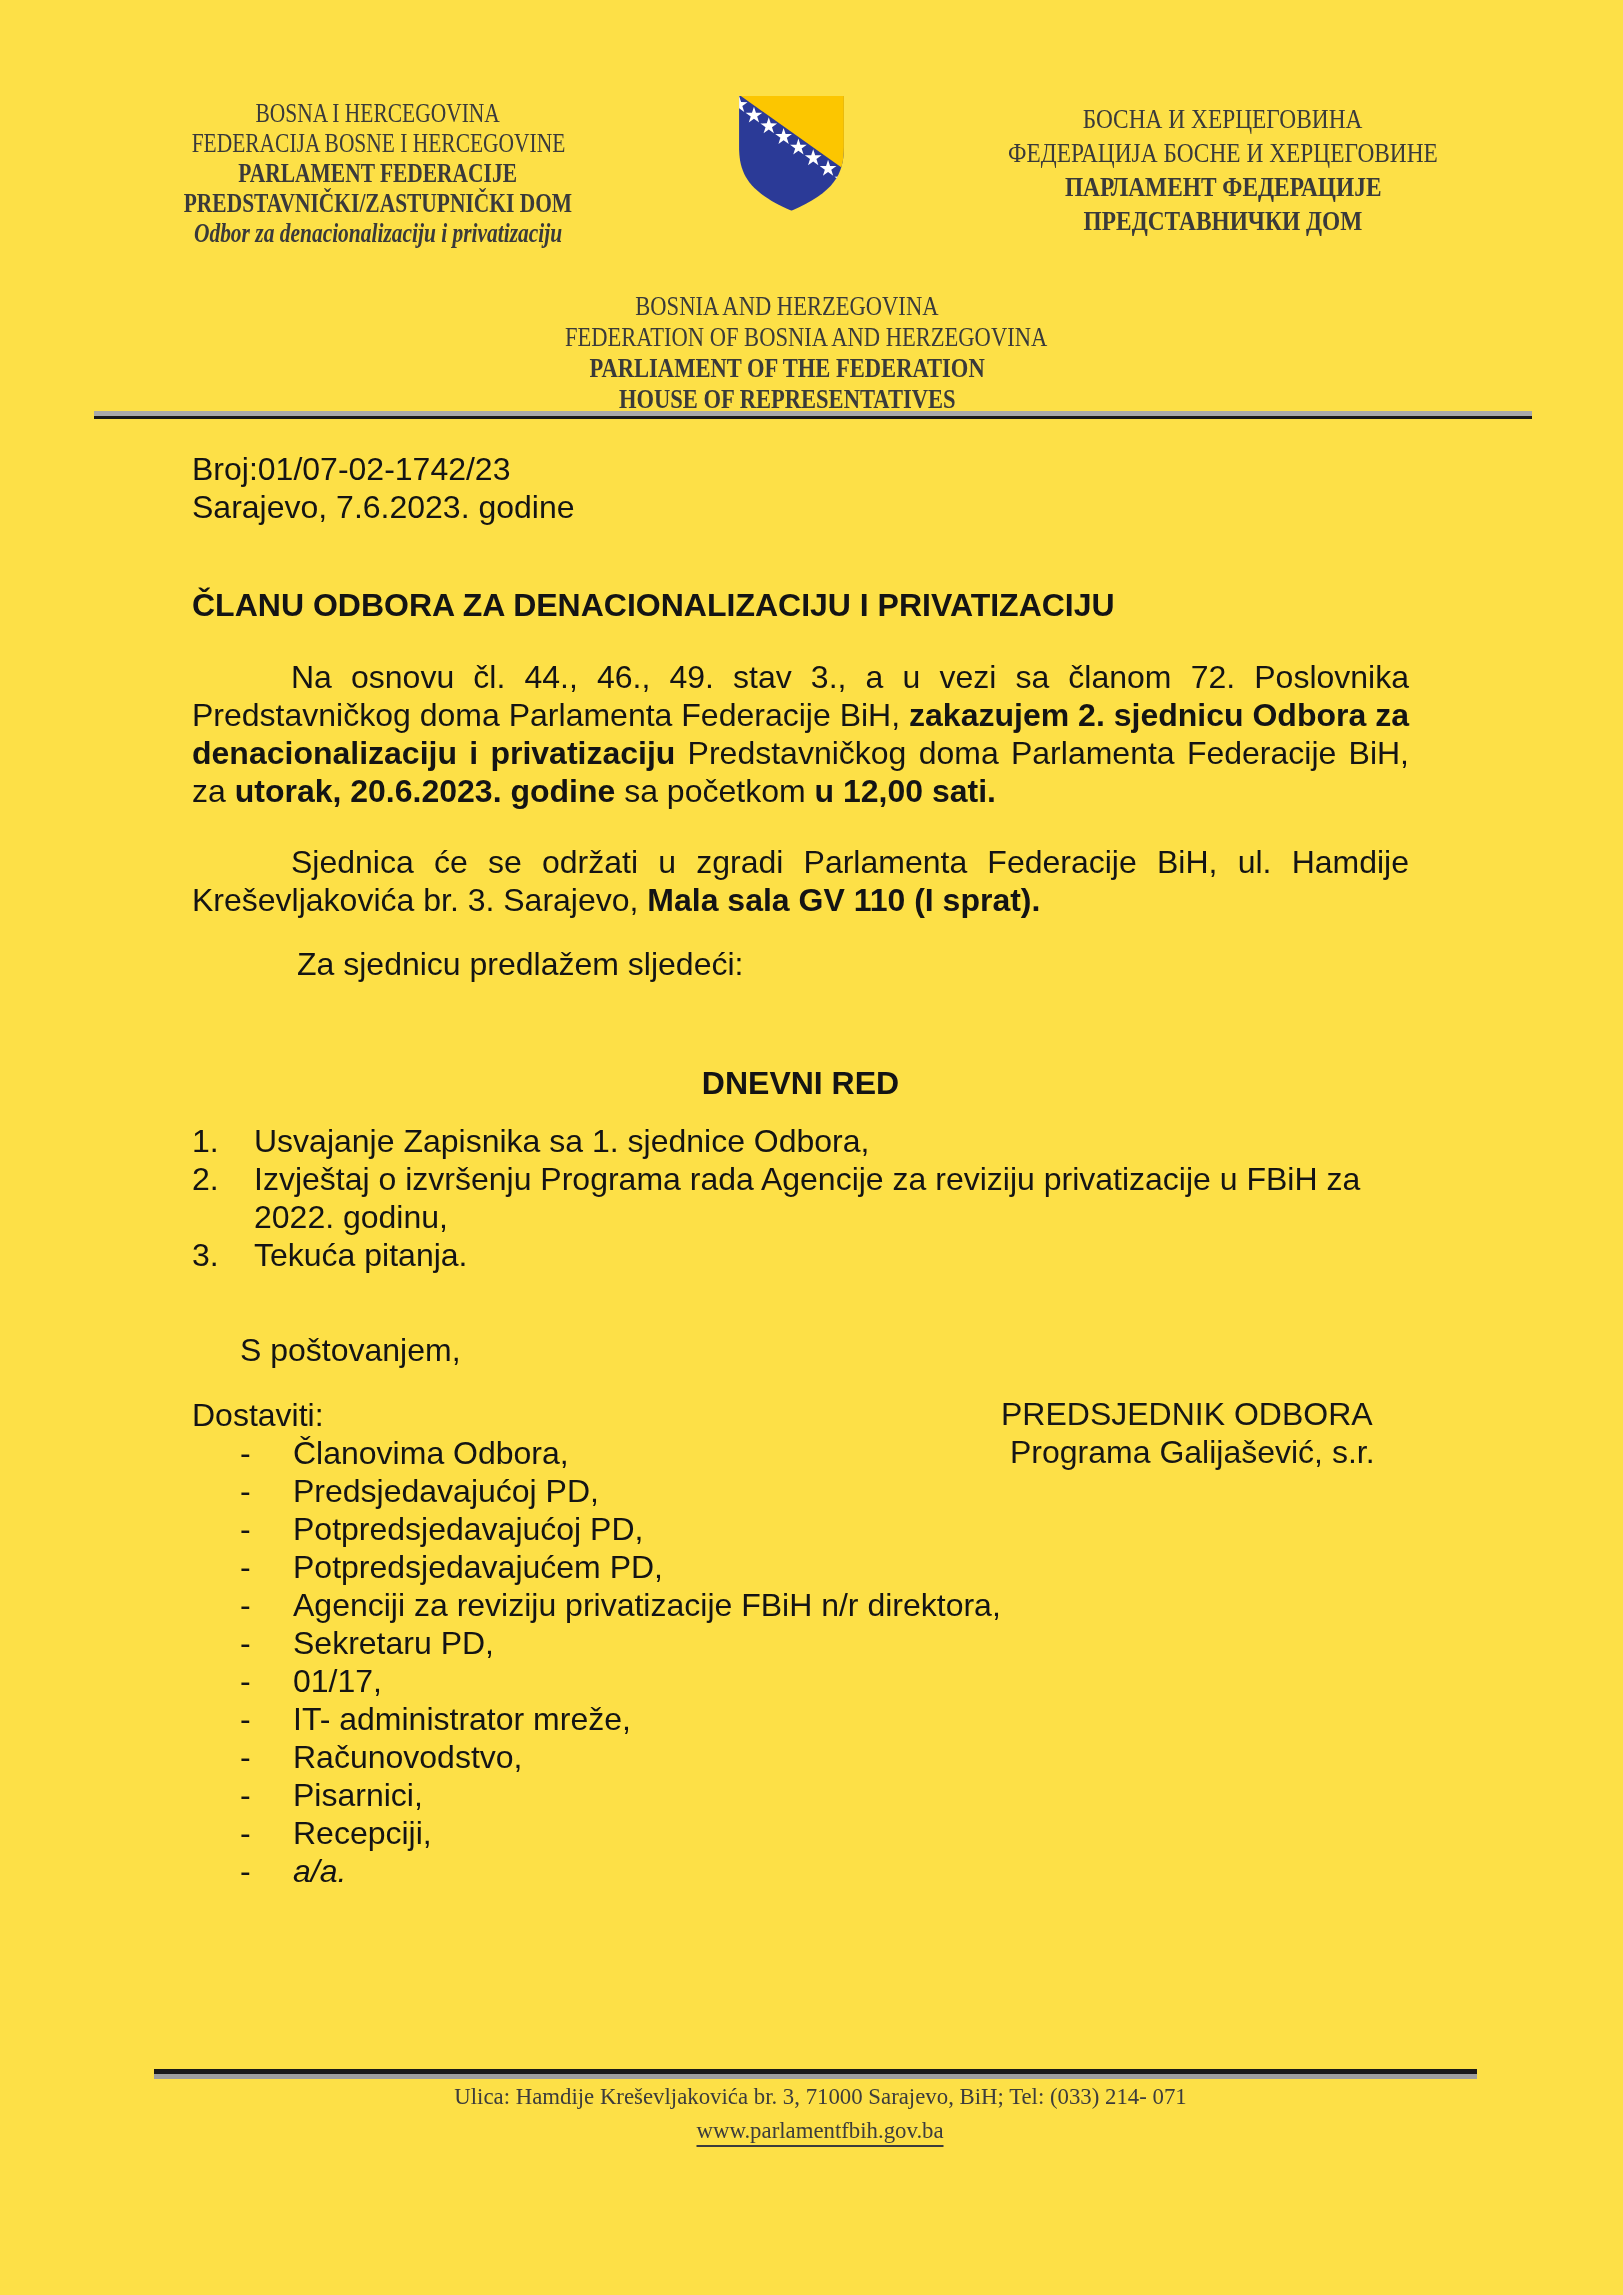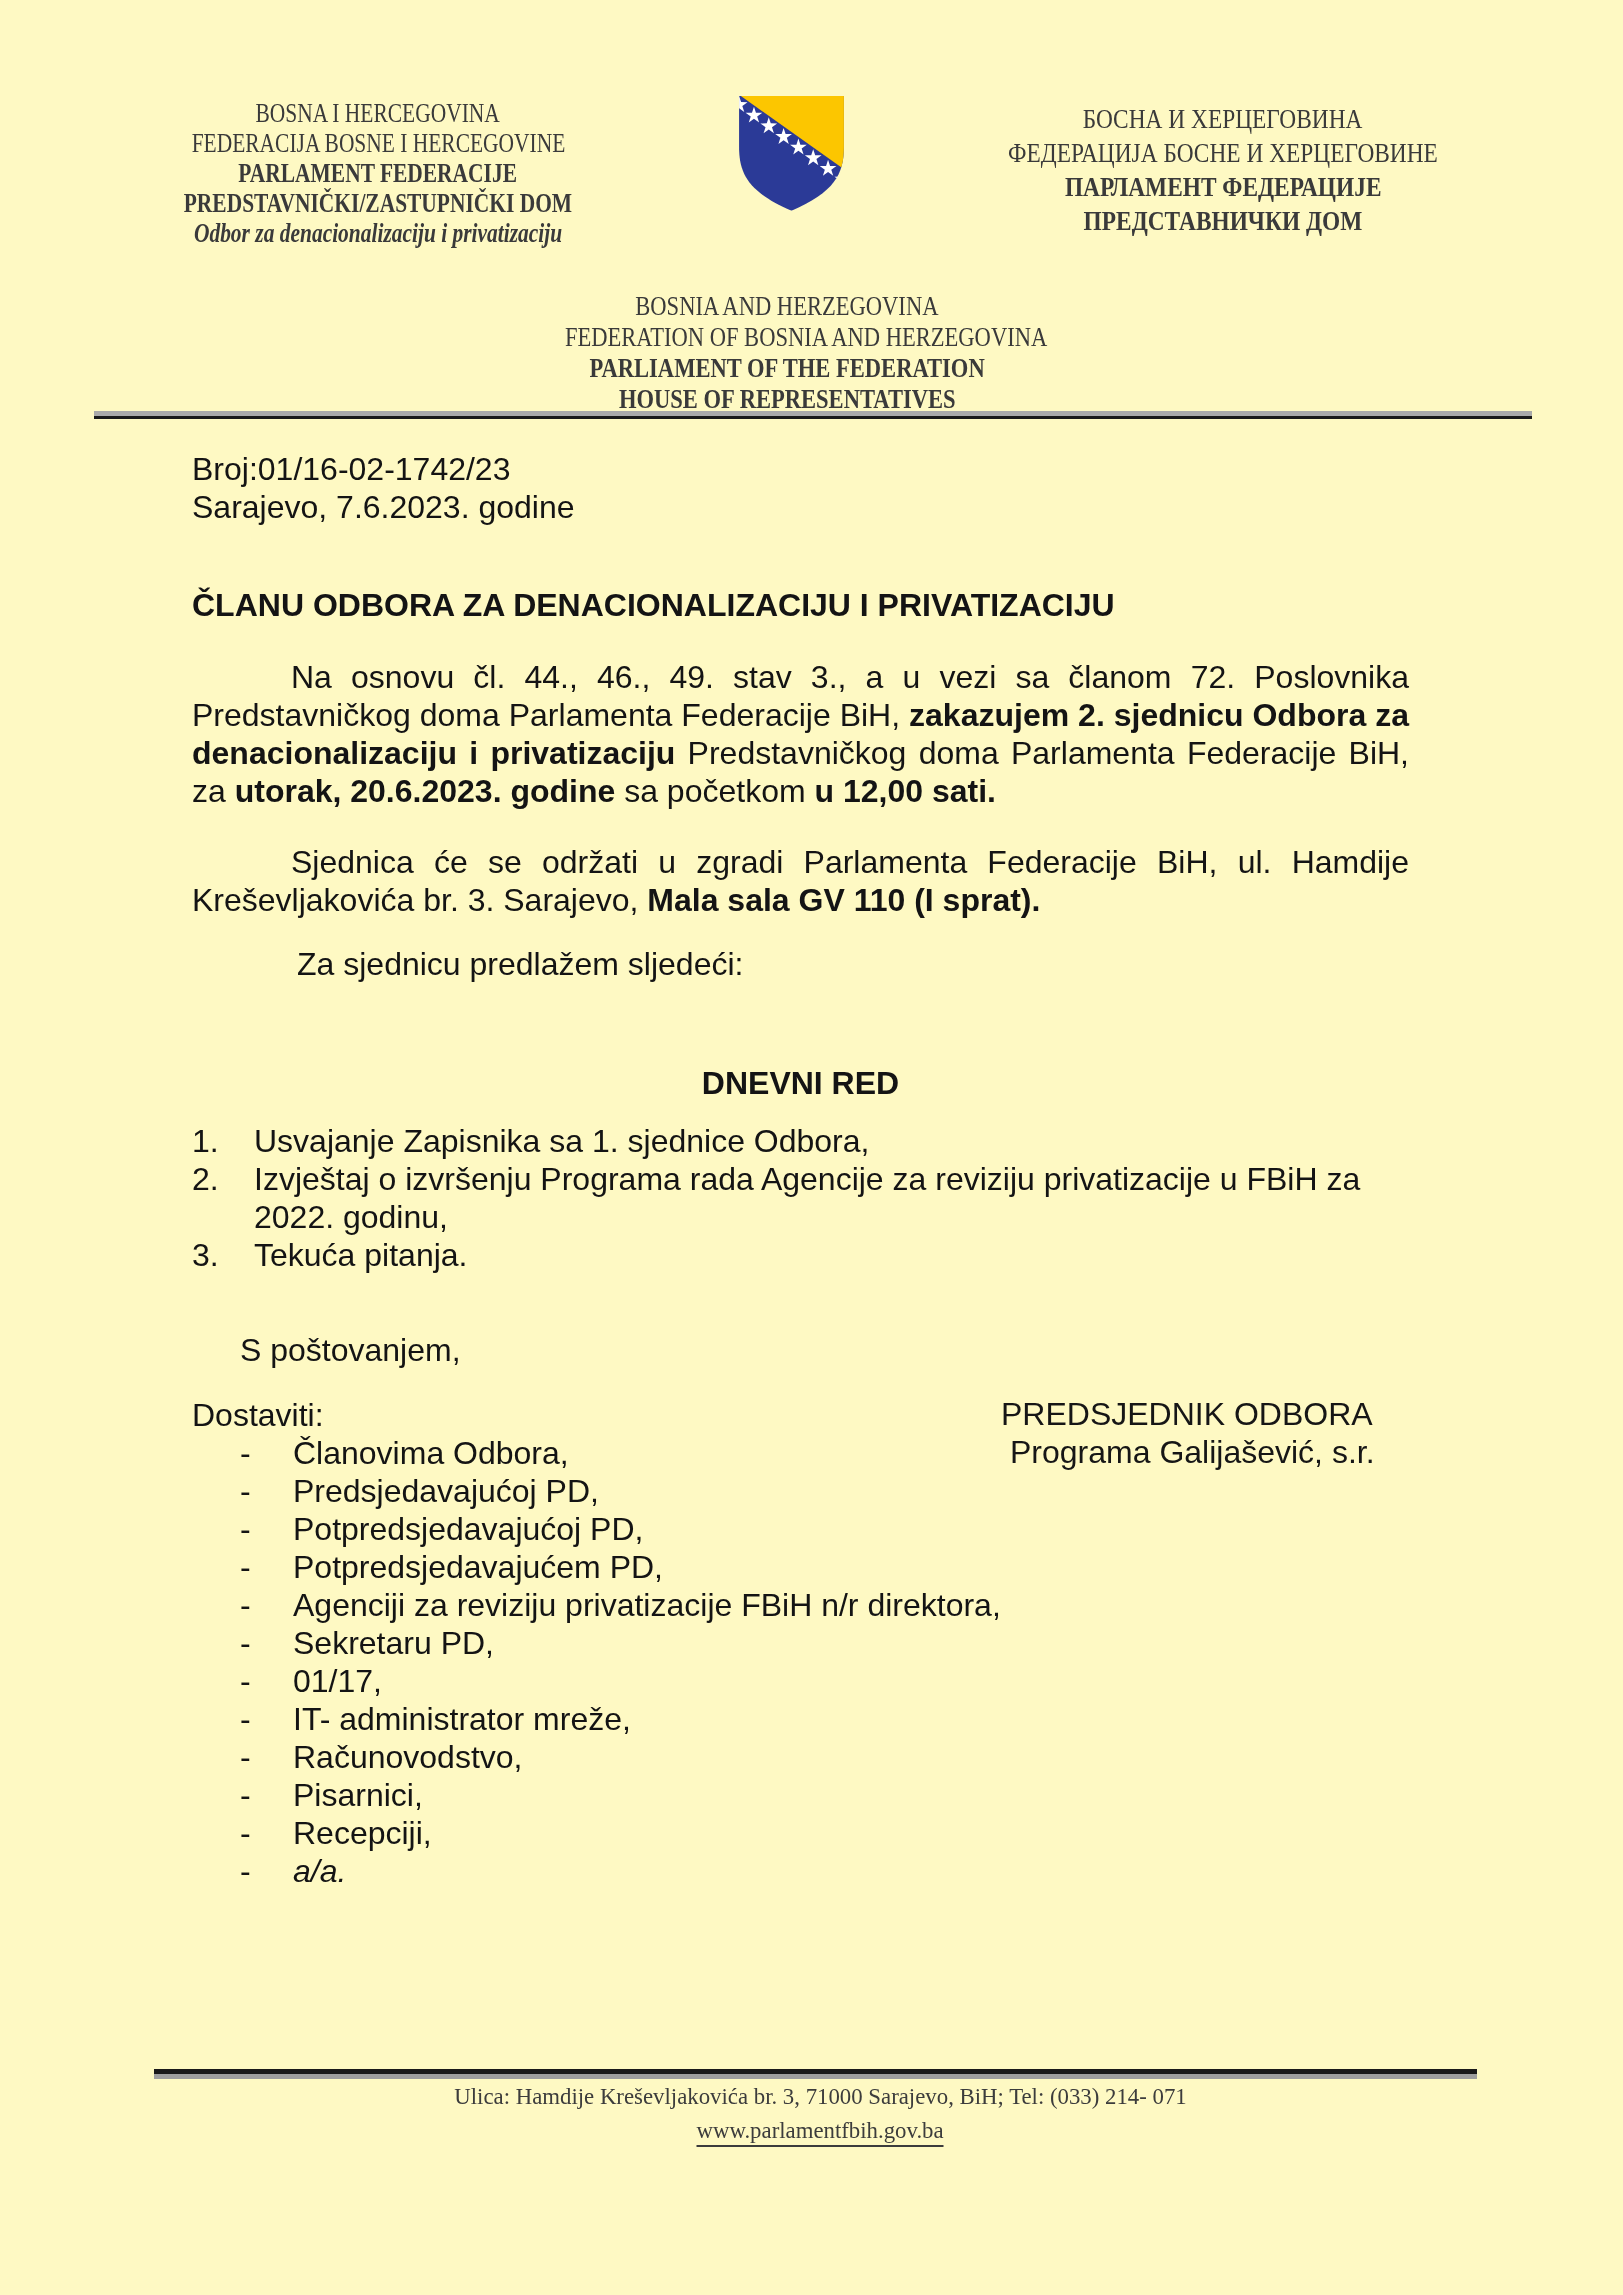--- a/index.html
+++ b/index.html
@@ -1,19 +1,19 @@
 <!DOCTYPE html>
 <html style="font-size:10.5px"><head>
 <meta charset="utf-8">
 <style>
   html,body{margin:0;padding:0;background:#ffffff;}
   .page{
     position:relative;
     width:1623px;height:2295px;
-    background:#fef9c3;
+    background:#fde047;
     font-family:"Liberation Sans", sans-serif;
     color:#161616;
     overflow:hidden;
   }
   
   .hdr-block{position:absolute;text-align:center;color:#3a3a3a;font-family:"Liberation Serif", serif;}
   .hdr-line{display:block;white-space:nowrap;line-height:30px;}
   .hdr-line>span{display:inline-block;transform:scaleX(0.78);transform-origin:50% 50%;}
   .hdr-left{top:98px;left:103px;width:550px;font-size:27.5px;}
   .hdr-right{top:102px;left:948px;width:550px;font-size:27.5px;}
@@ -110,21 +110,21 @@
     <span class="hdr-line bold"><span>PARLIAMENT OF THE FEDERATION</span></span>
     <span class="hdr-line bold"><span>HOUSE OF REPRESENTATIVES</span></span>
   </div>
 
   <div class="rule1">
     <div class="g"></div>
     <div class="b"></div>
   </div>
 
   <div class="bodytxt meta">
-    <div>Broj:01/16-02-1742/23</div>
+    <div>Broj:01/07-02-1742/23</div>
     <div>Sarajevo, 7.6.2023. godine</div>
   </div>
 
   <div class="bodytxt addressee">ČLANU ODBORA ZA DENACIONALIZACIJU I PRIVATIZACIJU</div>
 
   <div class="bodytxt para p1"><span>Na osnovu čl. 44., 46., 49. stav 3., a u vezi sa članom 72. Poslovnika Predstavničkog doma Parlamenta Federacije BiH, </span><span style="font-weight: bold;">zakazujem 2. sjednicu Odbora za denacionalizaciju i privatizaciju</span><span> Predstavničkog doma Parlamenta Federacije BiH, za </span><span style="font-weight: bold;">utorak, 20.6.2023. godine</span><span> sa početkom </span><span style="font-weight: bold;">u 12,00 sati.</span></div>
   <div class="bodytxt para p2"><span>Sjednica će se održati u zgradi Parlamenta Federacije BiH, ul. Hamdije Kreševljakovića br. 3. Sarajevo, </span><span style="font-weight: bold;">Mala sala GV 110 (I sprat).</span></div>
   <div class="bodytxt p3">Za sjednicu predlažem sljedeći:</div>
 
   <div class="bodytxt agenda-title">DNEVNI RED</div>

